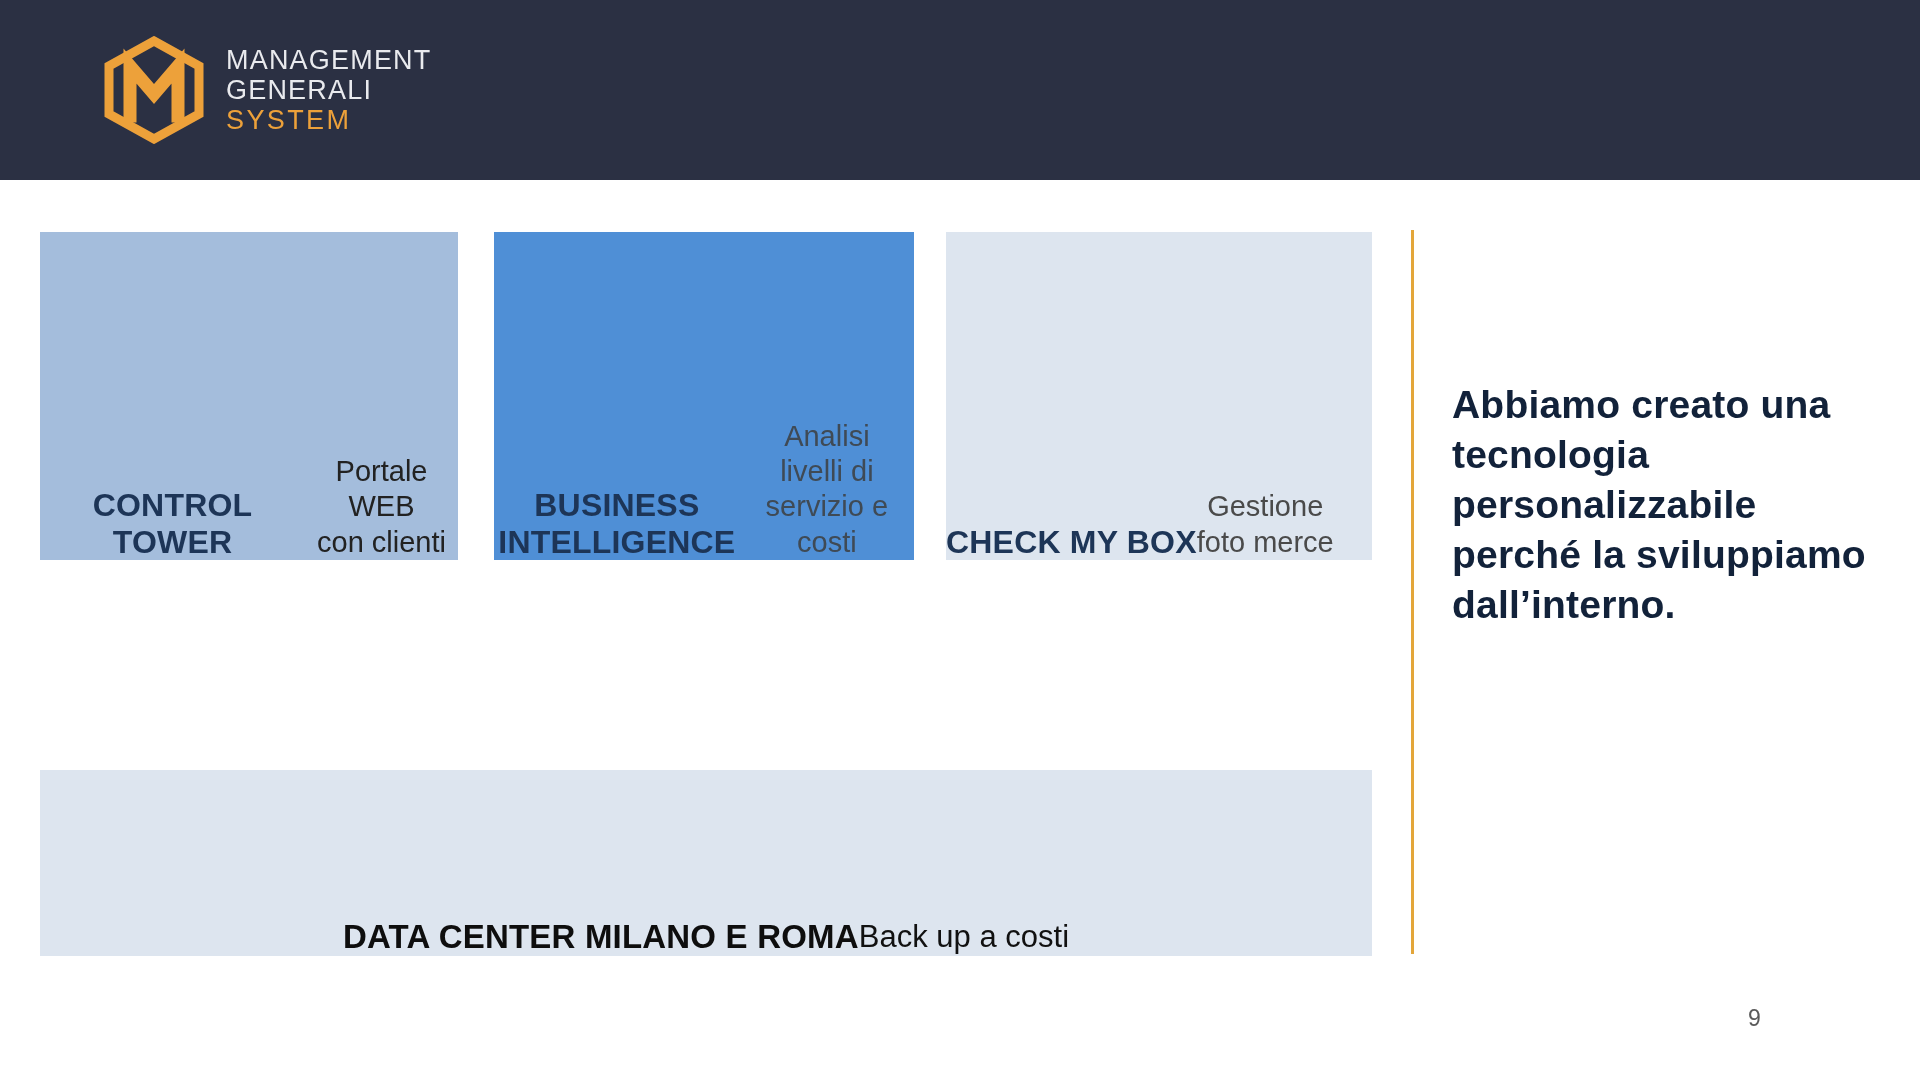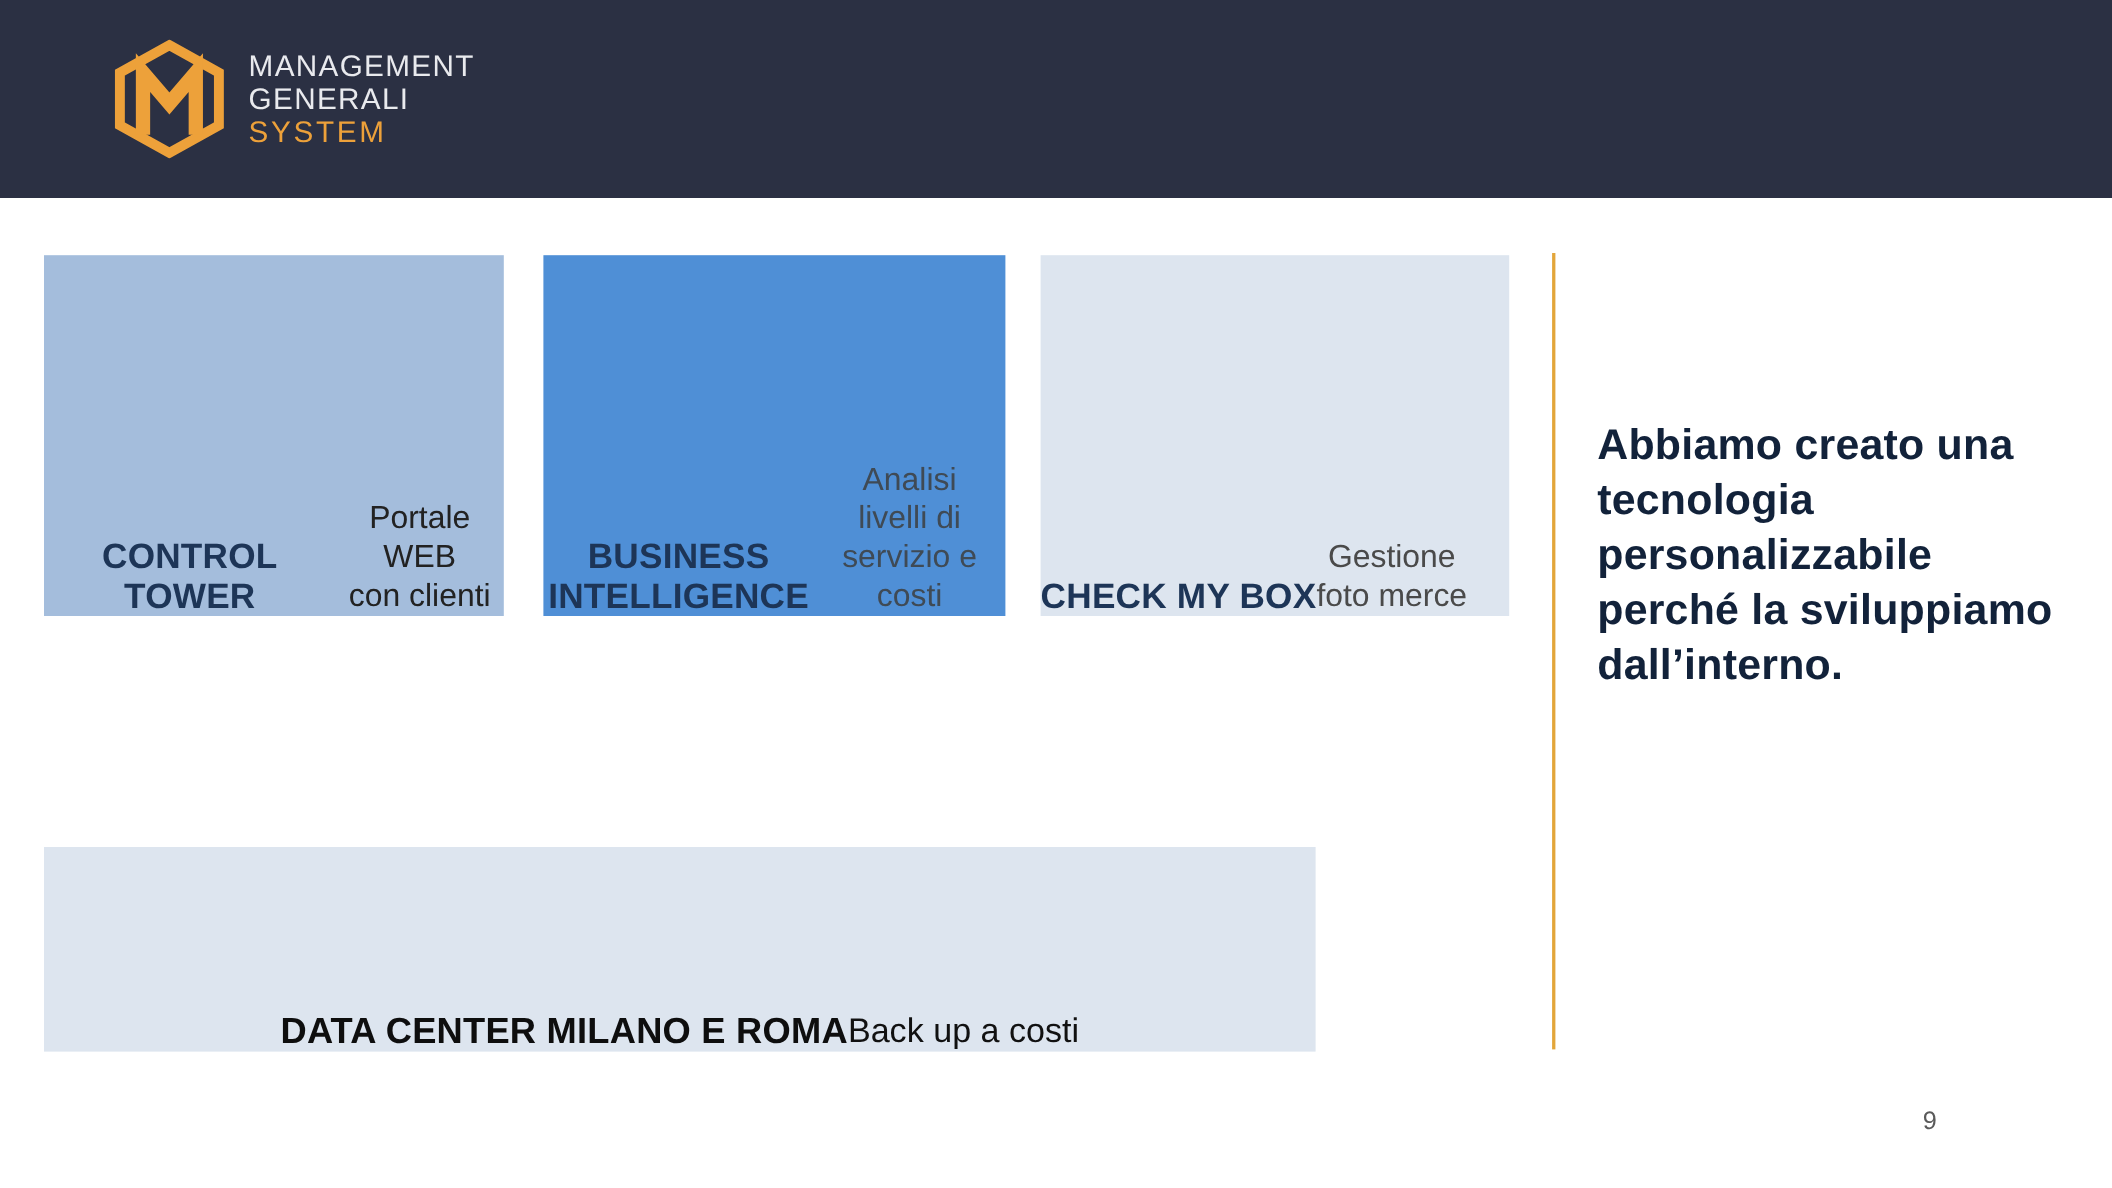--- a/index.html
+++ b/index.html
@@ -139,21 +139,21 @@
   #card-wms .card-sub {
     color: #ffffff;
     font-size: 31px;
     margin-top: 6px;
   }
 
   
   #card-datacenter {
     left: 40px;
     top: 590px;
-    width: 1156px;
+    width: 1332px;
     height: 186px;
     background: #dde5ef;
     justify-content: center;
   }
   #card-datacenter .card-title {
     color: #0e0e0e;
     font-size: 33px;
   }
   #card-datacenter .card-sub {
     color: #111111;

